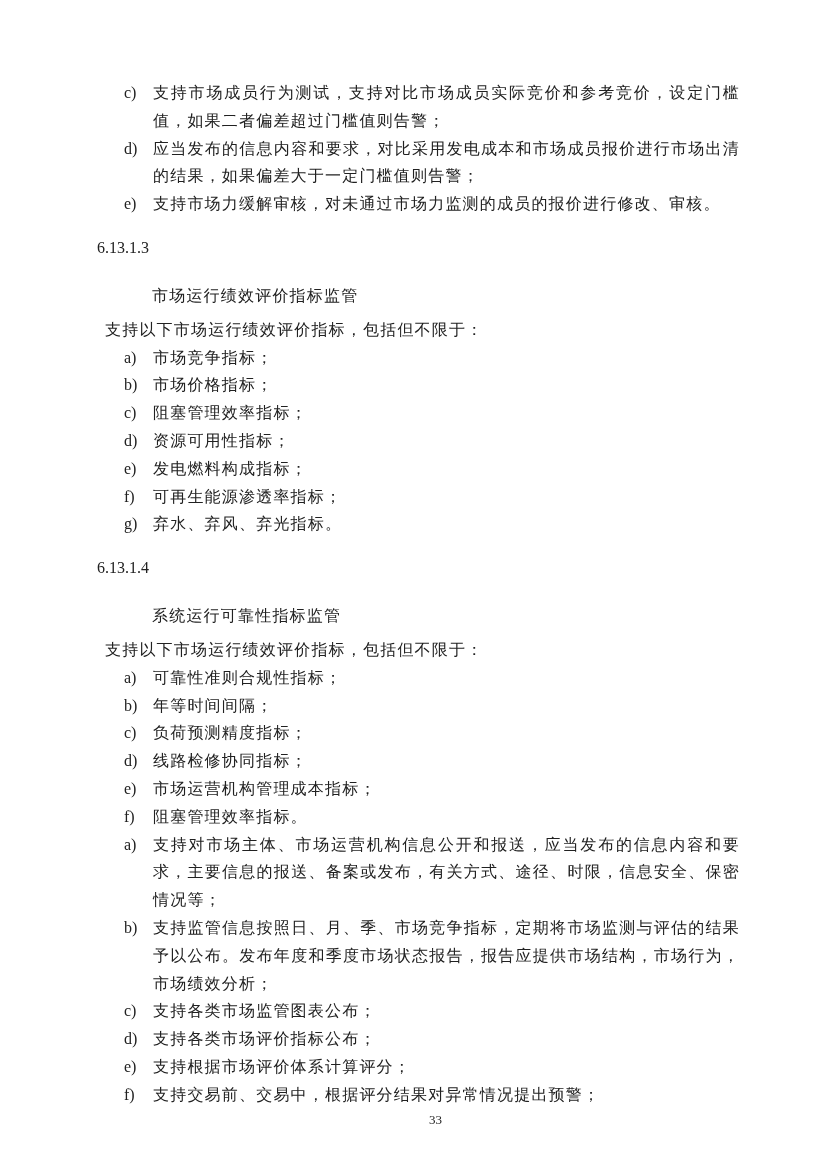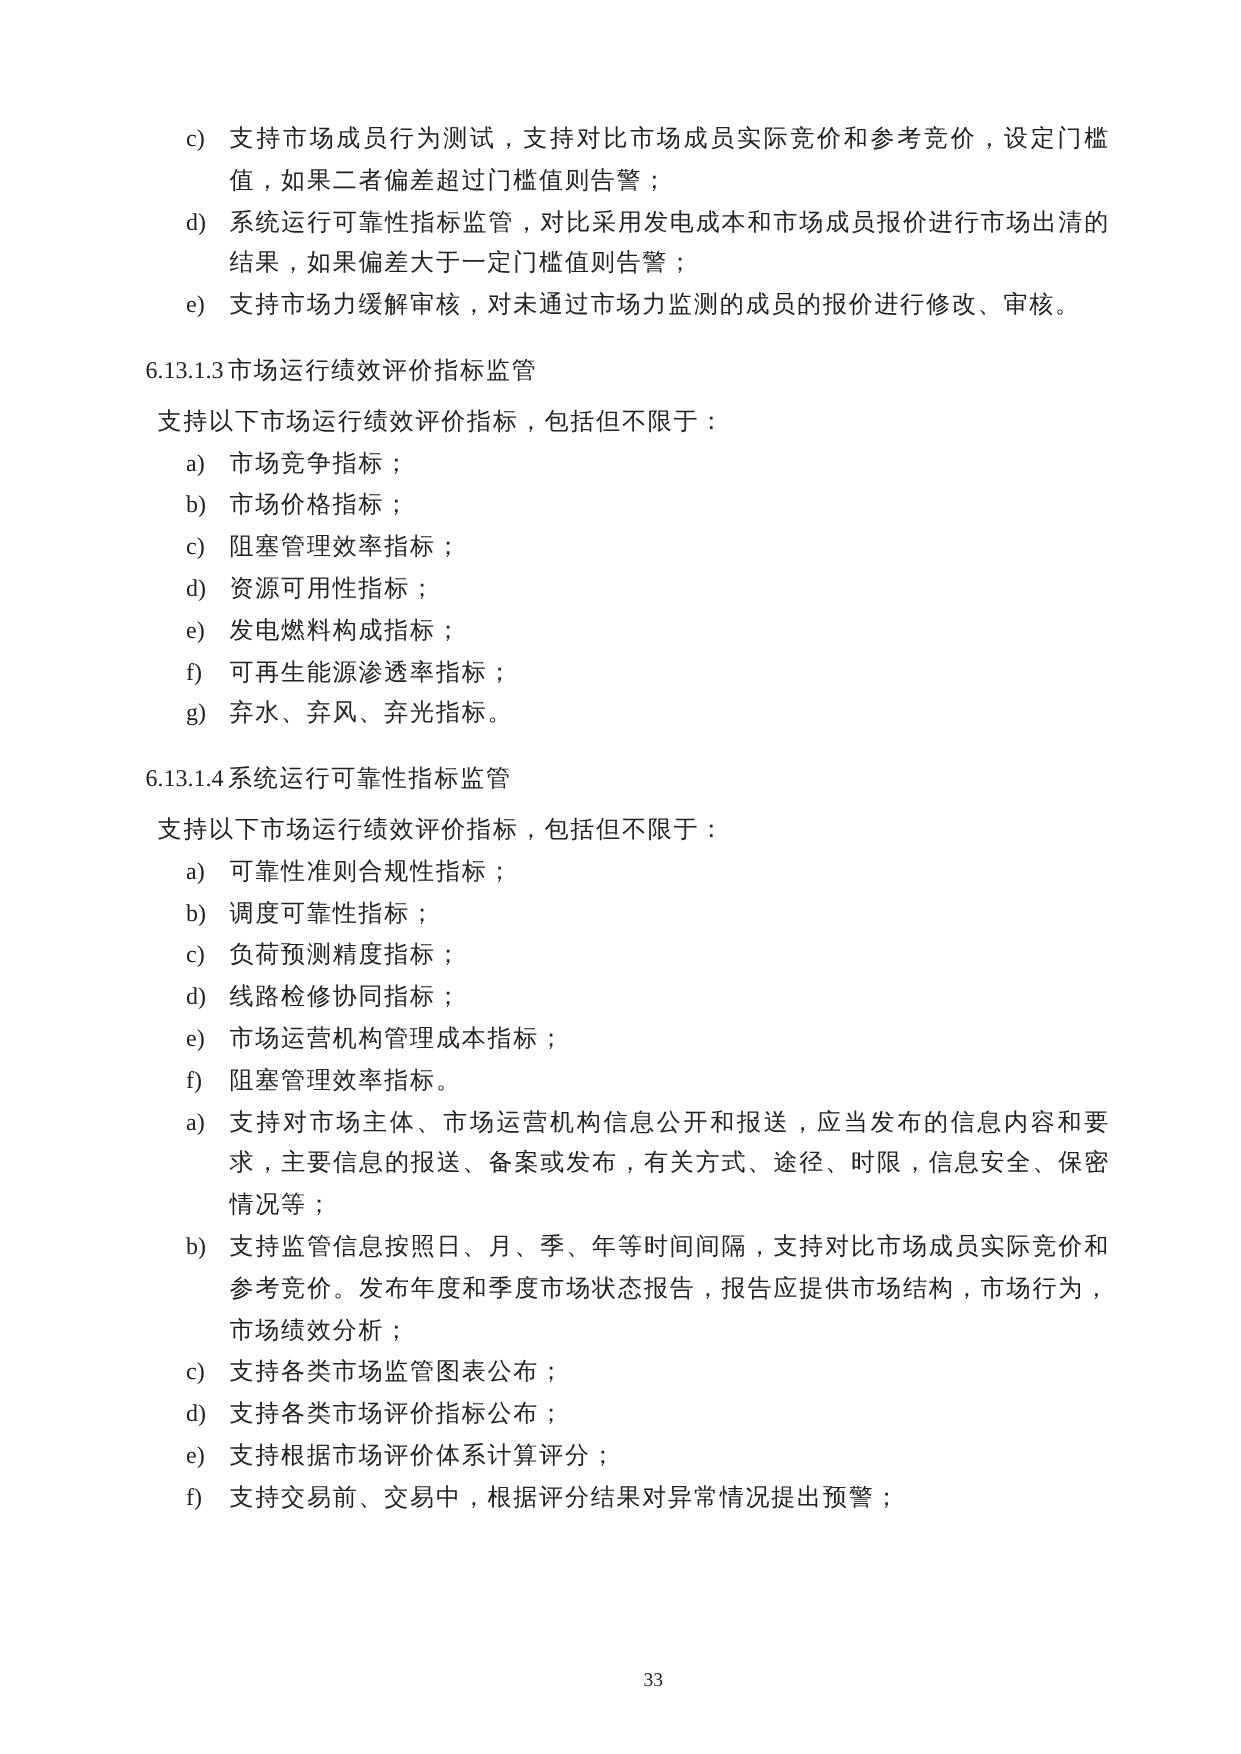--- a/index.html
+++ b/index.html
@@ -39,20 +39,21 @@
     display: flex;
     margin: 16px 0 6px 0;
   }
   .heading .num {
     flex: none;
     width: 55px;
     letter-spacing: 0;
   }
   .heading .title {
     letter-spacing: 1.2px;
+    margin-top: 48px;
   }
   .intro {
     margin-left: 8px;
     letter-spacing: 1.2px;
   }
   .footer {
     position: absolute;
     top: 1112px;
     left: 0;
     right: 0;
@@ -67,21 +68,21 @@
 <body>
 
 <div class="page">
 
   <div class="item">
     <span class="marker">c)</span>
     <span class="text">支持市场成员行为测试，支持对比市场成员实际竞价和参考竞价，设定门槛值，如果二者偏差超过门槛值则告警；</span>
   </div>
   <div class="item">
     <span class="marker">d)</span>
-    <span class="text">系统运行可靠性指标监管，对比采用发电成本和市场成员报价进行市场出清的结果，如果偏差大于一定门槛值则告警；</span>
+    <span class="text">应当发布的信息内容和要求，对比采用发电成本和市场成员报价进行市场出清的结果，如果偏差大于一定门槛值则告警；</span>
   </div>
   <div class="item">
     <span class="marker">e)</span>
     <span class="text">支持市场力缓解审核，对未通过市场力监测的成员的报价进行修改、审核。</span>
   </div>
 
   <div class="heading">
     <span class="num">6.13.1.3</span>
     <span class="title">市场运行绩效评价指标监管</span>
   </div>
@@ -119,21 +120,21 @@
     <span class="num">6.13.1.4</span>
     <span class="title">系统运行可靠性指标监管</span>
   </div>
   <div class="intro">支持以下市场运行绩效评价指标，包括但不限于：</div>
   <div class="item">
     <span class="marker">a)</span>
     <span class="text">可靠性准则合规性指标；</span>
   </div>
   <div class="item">
     <span class="marker">b)</span>
-    <span class="text">调度可靠性指标；</span>
+    <span class="text">年等时间间隔；</span>
   </div>
   <div class="item">
     <span class="marker">c)</span>
     <span class="text">负荷预测精度指标；</span>
   </div>
   <div class="item">
     <span class="marker">d)</span>
     <span class="text">线路检修协同指标；</span>
   </div>
   <div class="item">
@@ -144,21 +145,21 @@
     <span class="marker">f)</span>
     <span class="text">阻塞管理效率指标。</span>
   </div>
 
   <div class="item">
     <span class="marker">a)</span>
     <span class="text">支持对市场主体、市场运营机构信息公开和报送，应当发布的信息内容和要求，主要信息的报送、备案或发布，有关方式、途径、时限，信息安全、保密情况等；</span>
   </div>
   <div class="item">
     <span class="marker">b)</span>
-    <span class="text">支持监管信息按照日、月、季、年等时间间隔，支持对比市场成员实际竞价和参考竞价。发布年度和季度市场状态报告，报告应提供市场结构，市场行为，市场绩效分析；</span>
+    <span class="text">支持监管信息按照日、月、季、市场竞争指标，定期将市场监测与评估的结果予以公布。发布年度和季度市场状态报告，报告应提供市场结构，市场行为，市场绩效分析；</span>
   </div>
   <div class="item">
     <span class="marker">c)</span>
     <span class="text">支持各类市场监管图表公布；</span>
   </div>
   <div class="item">
     <span class="marker">d)</span>
     <span class="text">支持各类市场评价指标公布；</span>
   </div>
   <div class="item">

